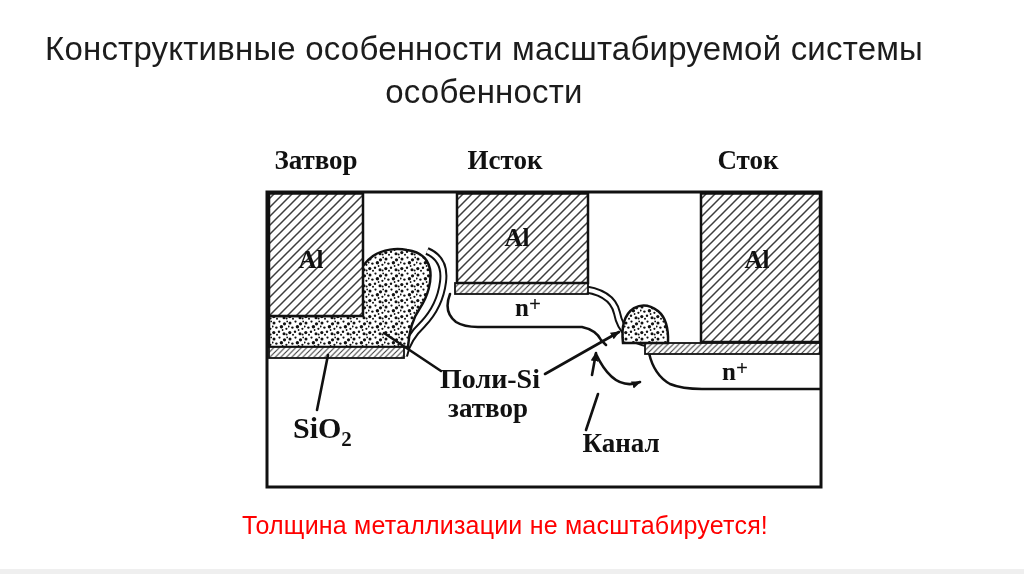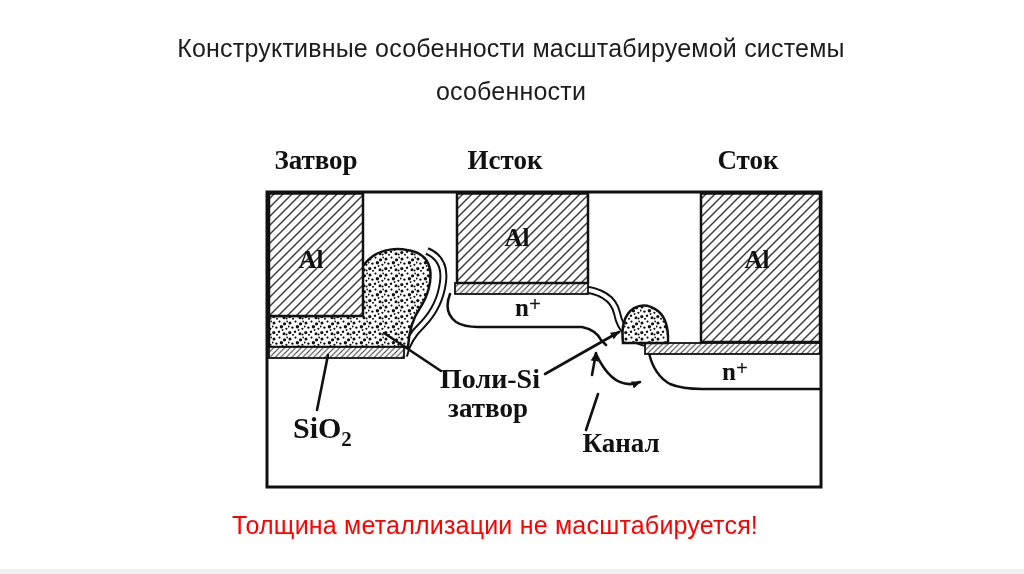--- a/index.html
+++ b/index.html
@@ -1,20 +1,20 @@
 <!DOCTYPE html>
 <html><head>
 <meta charset="utf-8">
 <style>
   html,body{margin:0;padding:0;background:#ffffff;}
   #slide{position:relative;width:1024px;height:574px;background:#ffffff;overflow:hidden;
          font-family:"Liberation Sans",sans-serif;}
   #title{position:absolute;left:0;top:27px;width:968px;text-align:center;
-         color:#1c1c1c;font-size:25px;line-height:43px;font-weight:500;letter-spacing:0.2px;margin-left:27px;}
-  #footnote{position:absolute;left:232px;top:511px;color:#ff0000;
+         color:#1c1c1c;font-size:33px;line-height:43px;font-weight:500;letter-spacing:0.2px;}
+  #footnote{position:absolute;left:242px;top:511px;color:#ff0000;
             font-size:25px;font-weight:500;letter-spacing:0.2px;}
   #bottom-strip{position:absolute;left:0;top:569px;width:1024px;height:5px;background:#efefef;}
   svg{position:absolute;left:0;top:0;}
   .lbl{font-family:"Liberation Serif","DejaVu Serif",serif;font-weight:600;fill:#111111;}
   .outline{fill:none;stroke:#111111;stroke-width:2.5;stroke-linecap:round;}
   .dbl-b{fill:none;stroke:#111111;stroke-width:8;stroke-linecap:butt;}
   .dbl-w{fill:none;stroke:#ffffff;stroke-width:4;stroke-linecap:butt;}
   .leader{fill:none;stroke:#111111;stroke-width:2.6;stroke-linecap:round;}
 </style>
 </head>

